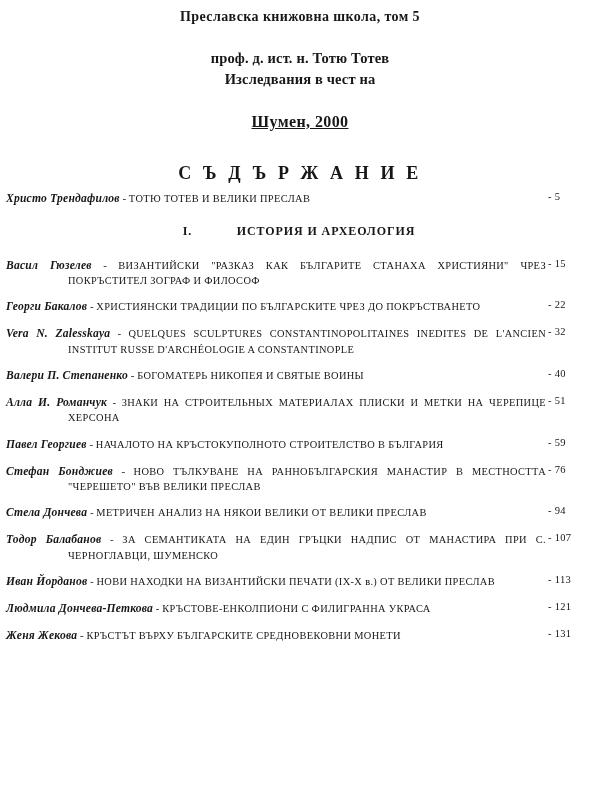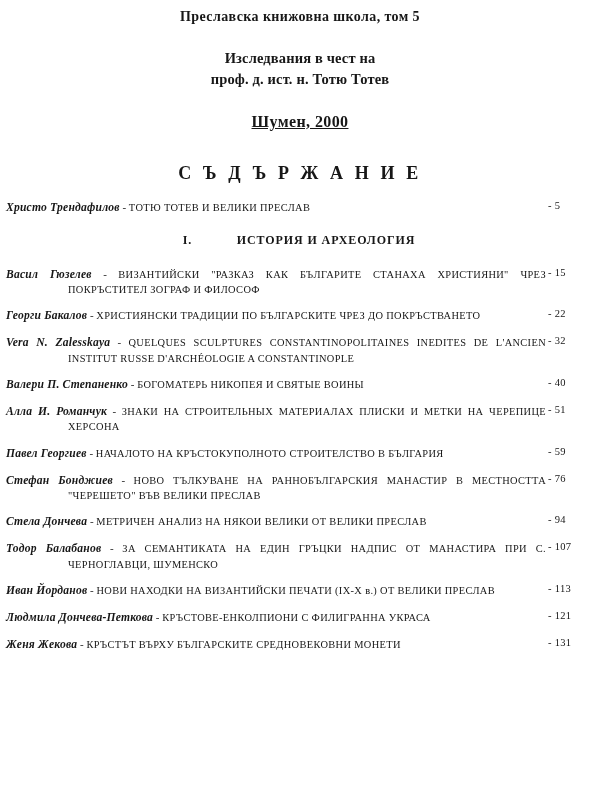--- a/index.html
+++ b/index.html
@@ -57,21 +57,21 @@
   .contents-heading {
     text-align: center;
     margin-top: 32px;
     font-size: 18px;
     font-weight: bold;
     letter-spacing: 3.6px;
   }
 
   
   .toc {
-    margin-top: 16px;
+    margin-top: 7px;
     padding: 0 8px 0 6px;
   }
 
   .toc-entry {
     position: relative;
     margin-bottom: 11.5px;
     padding-right: 46px;
     min-height: 12px;
   }
   .toc-entry .entry-body {
@@ -130,22 +130,22 @@
   .tight { margin-bottom: 10px; }
 </style>
 </head>
 <body>
 
 <div class="page">
 
   <div class="title-block">
     <div class="main-title">Преславска книжовна школа, том 5</div>
     <div class="subtitle-block">
+      <span class="subtitle-line">проф. д. ист. н. Тотю Тотев</span>
       <span class="subtitle-line">Изследвания в чест на</span>
-      <span class="subtitle-line">проф. д. ист. н. Тотю Тотев</span>
     </div>
     <div class="place-year">Шумен, 2000</div>
   </div>
 
   <div class="contents-heading">С Ъ Д Ъ Р Ж А Н И Е</div>
 
   <div class="toc" id="toc-root">
       <div class="toc-entry tight">
         <div class="entry-body no-indent"><span class="author">Христо Трендафилов</span> <span class="dash">-</span> <span class="article-title">ТОТЮ ТОТЕВ И ВЕЛИКИ ПРЕСЛАВ</span></div>
         <div class="page-num">- 5</div>

